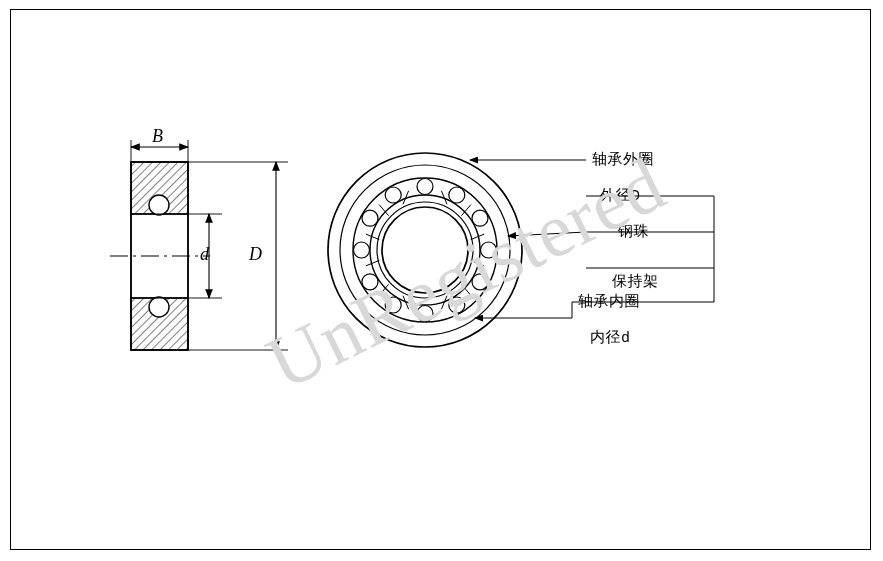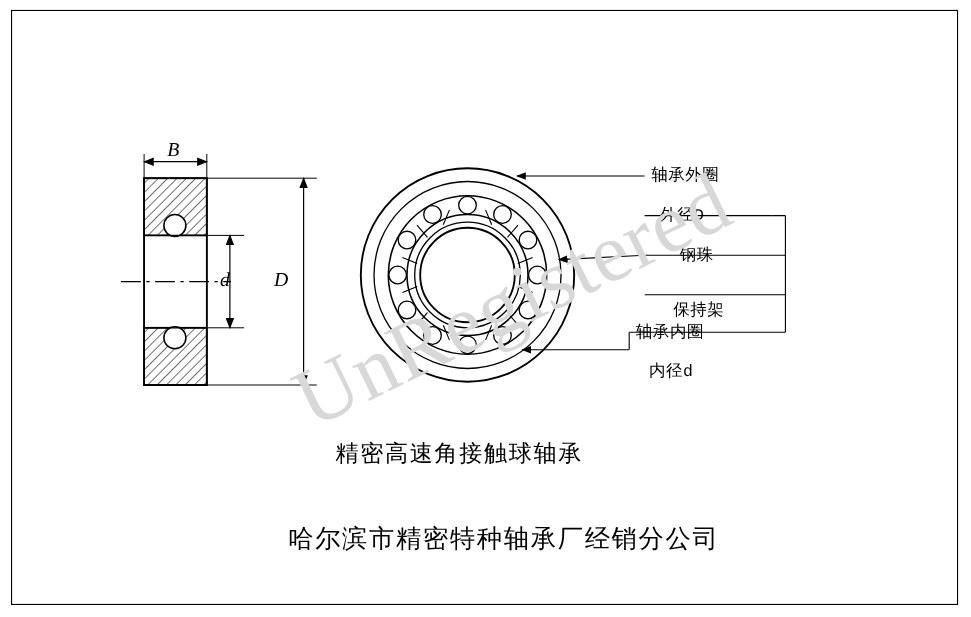--- a/index.html
+++ b/index.html
@@ -217,18 +217,16 @@
   <div class="dim-letter" style="left:200px; top:244px;">d</div>
   <div class="dim-letter" style="left:249px; top:244px;">D</div>
 
   <div class="label" style="left:592px; top:150px;">轴承外圈</div>
   <div class="label" style="left:600px; top:186px;">外径D</div>
   <div class="label" style="left:618px; top:222px;">钢珠</div>
   <div class="label" style="left:612px; top:272px;">保持架</div>
   <div class="label" style="left:578px; top:292px;">轴承内圈</div>
   <div class="label" style="left:590px; top:328px;text-align:right;">内径d</div>
 
-  <div class="caption" id="title-caption">精密高速角接触球轴承</div>
-  <div class="caption" id="company-caption">哈尔滨市精密特种轴承厂经销分公司</div>
 
   <div class="watermark">UnRegistered</div>
 
 </div>
 
 </body></html>

